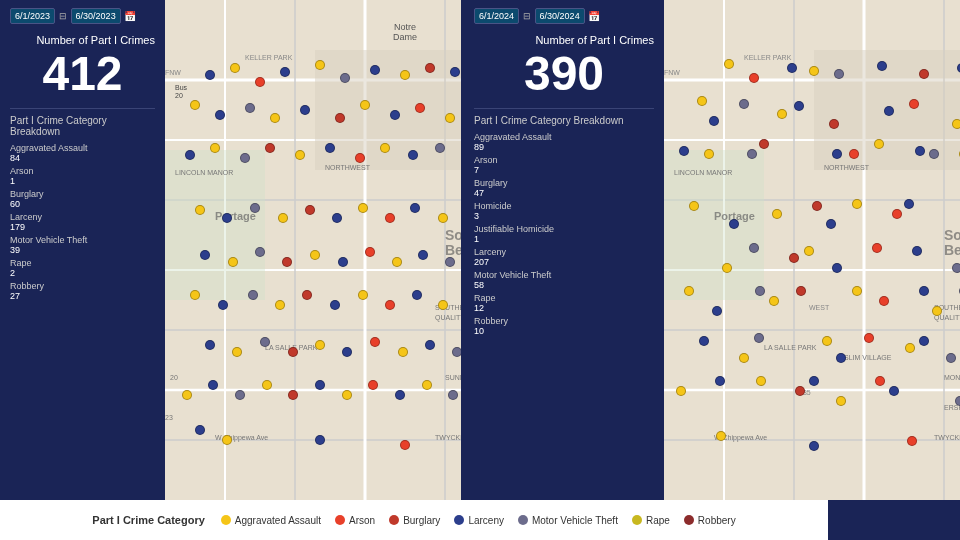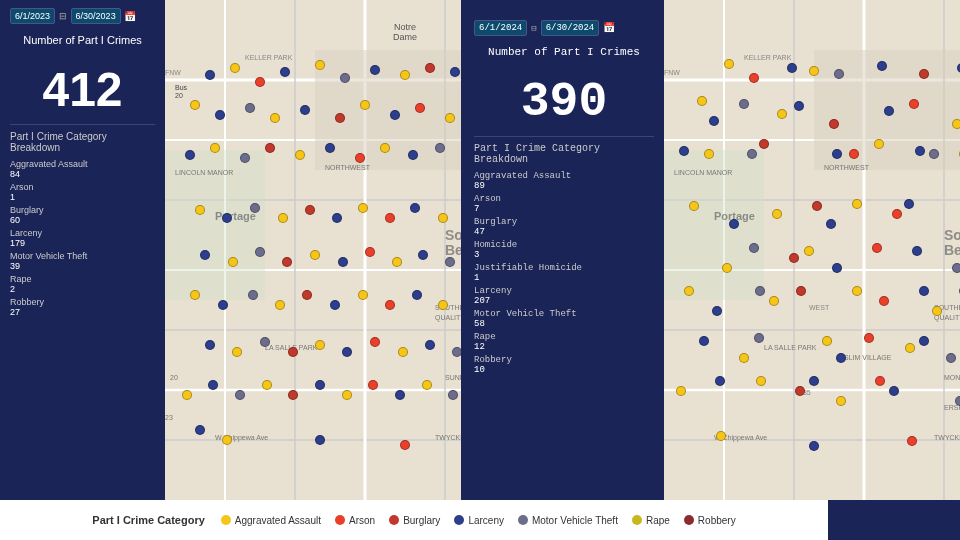--- a/index.html
+++ b/index.html
@@ -46,22 +46,22 @@
     }
 
     .date-sep {
       font-size: 9px;
       color: #aaa;
     }
 
     .panel-title {
       font-size: 11px;
       color: white;
-      margin-bottom: 20px;
-      text-align: center;
+      margin-bottom: 4px;
+      text-align: right;
     }
 
     .big-number {
       font-size: 48px;
       font-weight: bold;
       color: white;
       text-align: center;
       line-height: 1;
       margin-bottom: 10px;
     }
@@ -110,23 +110,22 @@
       height: 10px;
       border-radius: 50%;
       border: 1px solid rgba(0,0,0,0.3);
       transform: translate(-50%, -50%);
     }
 
     
     .right-panel {
       width: 200px;
       background: #1a2456;
-      padding: 20px 10px;
+      padding: 8px 10px;
       flex-shrink: 0;
-      font-family: Liberation Mono, monospace;
     }
 
     
     .legend-bar {
       width: 828px;
       height: 40px;
       background: white;
       display: flex;
       align-items: center;
       justify-content: center;

